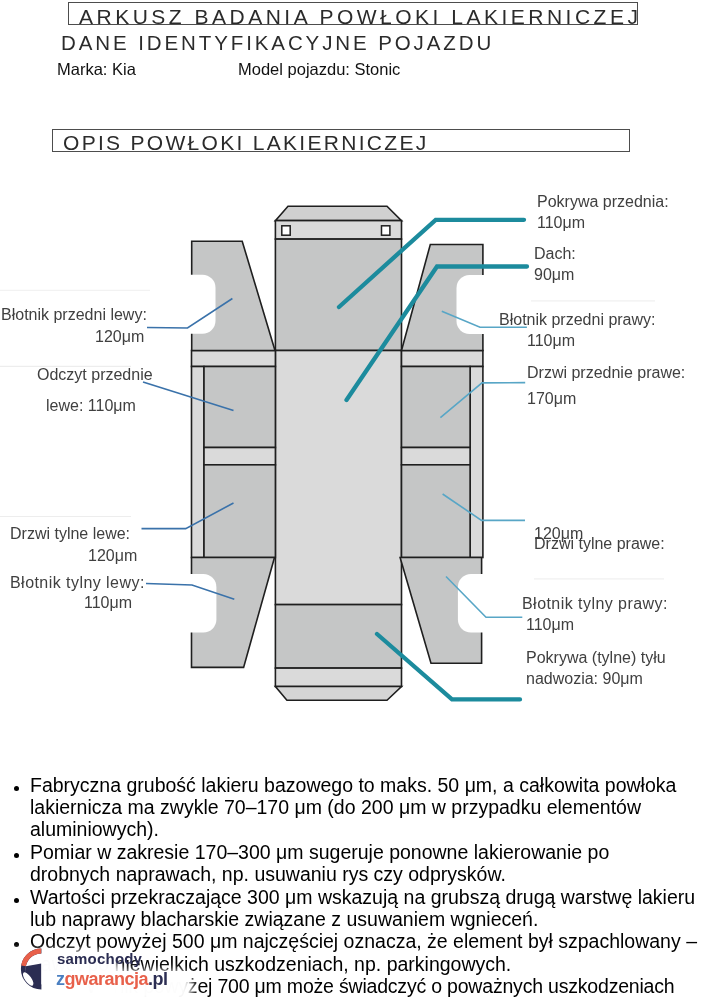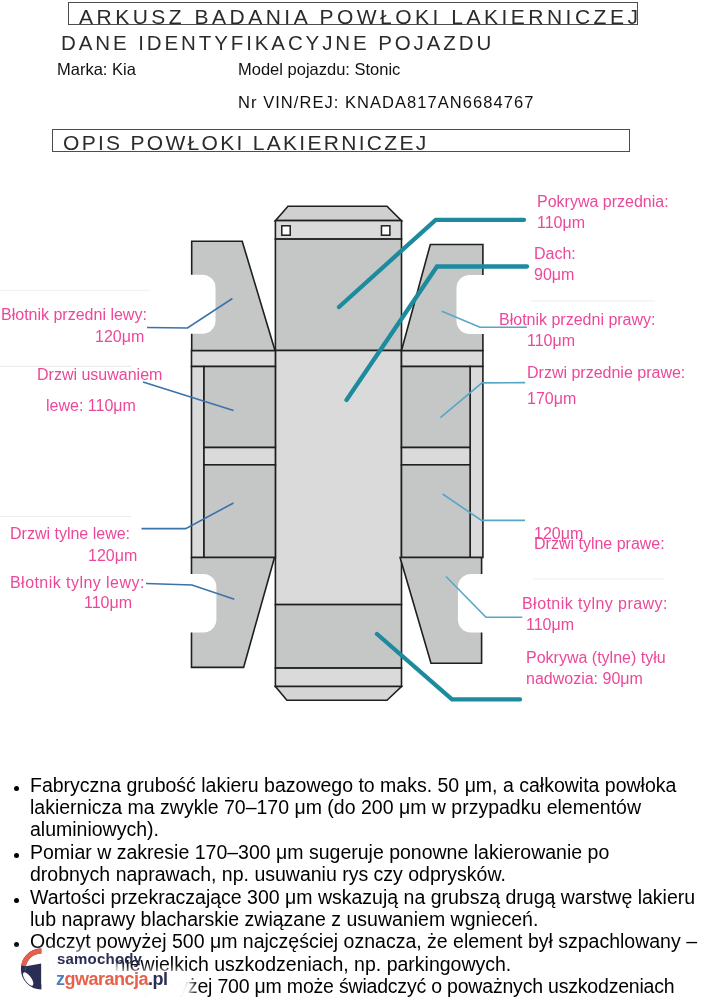--- a/index.html
+++ b/index.html
@@ -4,34 +4,33 @@
 <title>Arkusz badania</title>
 <style>
   html,body{margin:0;padding:0;}
   body{width:707px;height:1000px;background:#fff;font-family:"Liberation Sans",sans-serif;color:#1a1a1a;overflow:hidden;}
   .page{position:relative;width:707px;height:1000px;overflow:hidden;}
   .abs{position:absolute;white-space:nowrap;}
   .hbox{position:absolute;border:1.3px solid #4d4d4d;background:#fff;}
   .h1t{font-size:21px;letter-spacing:3.5px;color:#2b2b2b;}
   .h2t{font-size:20.5px;letter-spacing:2.9px;color:#2b2b2b;}
   .id{font-size:16.5px;color:#111;}
-  .lb{position:absolute;font-size:16px;line-height:20px;color:#ec4899;white-space:nowrap;}
+  .lb{position:absolute;font-size:16px;line-height:20px;color:#404040;white-space:nowrap;}
   .bl{position:absolute;left:30px;width:664px;text-align:left;font-size:19.5px;line-height:22.4px;color:#000;white-space:nowrap;}
   .dot{position:absolute;width:5px;height:5px;border-radius:50%;background:#000;}
 </style>
 </head>
 <body>
 <div class="page">
 
   <div class="hbox" style="left:68px;top:2px;width:568px;height:21px;"></div>
   <div class="abs h1t" style="left:79px;top:5px;">ARKUSZ BADANIA POWŁOKI LAKIERNICZEJ</div>
   <div class="abs h2t" style="left:61px;top:31px;">DANE IDENTYFIKACYJNE POJAZDU</div>
   <div class="abs id" style="left:57px;top:60px;">Marka: Kia</div>
   <div class="abs id" style="left:238px;top:60px;">Model pojazdu: Stonic</div>
-  <div class="abs id" style="left:238px;top:93px;letter-spacing:1.05px;">Nr VIN/REJ: KNADA817AN6684767</div>
   <div class="hbox" style="left:52px;top:129px;width:576px;height:21px;"></div>
   <div class="abs h1t" style="left:63px;top:131px;letter-spacing:2.3px;">OPIS POWŁOKI LAKIERNICZEJ</div>
 
   <svg class="abs" style="left:0;top:0;" width="707" height="760" viewBox="0 0 707 760">
     <g stroke="#1f1f1f" stroke-width="1.6" fill="#c5c6c6">
 
       <polygon points="288,206.3 387,206.3 401.5,220.6 275.4,220.6" fill="#d0d0d0"></polygon>
       <rect x="275.4" y="220.6" width="126.1" height="18.5" fill="#dadada"></rect>
       <rect x="281.8" y="225.8" width="8.4" height="9.4" fill="#ffffff" stroke-width="1.5"></rect>
       <rect x="381.5" y="225.8" width="8.4" height="9.4" fill="#ffffff" stroke-width="1.5"></rect>
@@ -105,21 +104,21 @@
   <div class="lb" style="left:527px;top:389px;">170μm</div>
   <div class="lb" style="left:534px;top:502px;margin-top:32px;">Drzwi tylne prawe:</div>
   <div class="lb" style="left:534px;top:524px;">120μm</div>
   <div class="lb" style="left:522px;top:594px;letter-spacing:0.45px;">Błotnik tylny prawy:</div>
   <div class="lb" style="left:526px;top:615px;">110μm</div>
   <div class="lb" style="left:526px;top:648px;">Pokrywa (tylne) tyłu</div>
   <div class="lb" style="left:526px;top:669px;">nadwozia: 90μm</div>
 
   <div class="lb" style="left:1px;top:305px;">Błotnik przedni lewy:</div>
   <div class="lb" style="left:95px;top:327px;">120μm</div>
-  <div class="lb" style="left:37px;top:365px;">Drzwi usuwaniem</div>
+  <div class="lb" style="left:37px;top:365px;">Odczyt przednie</div>
   <div class="lb" style="left:46px;top:396px;">lewe: 110μm</div>
   <div class="lb" style="left:10px;top:524px;">Drzwi tylne lewe:</div>
   <div class="lb" style="left:88px;top:546px;">120μm</div>
   <div class="lb" style="left:10px;top:573px;letter-spacing:0.45px;">Błotnik tylny lewy:</div>
   <div class="lb" style="left:84px;top:593px;">110μm</div>
 
   <div class="dot" style="left:14px;top:786px;"></div>
   <div class="dot" style="left:14px;top:853px;"></div>
   <div class="dot" style="left:14px;top:898px;"></div>
   <div class="dot" style="left:14px;top:942px;"></div>

